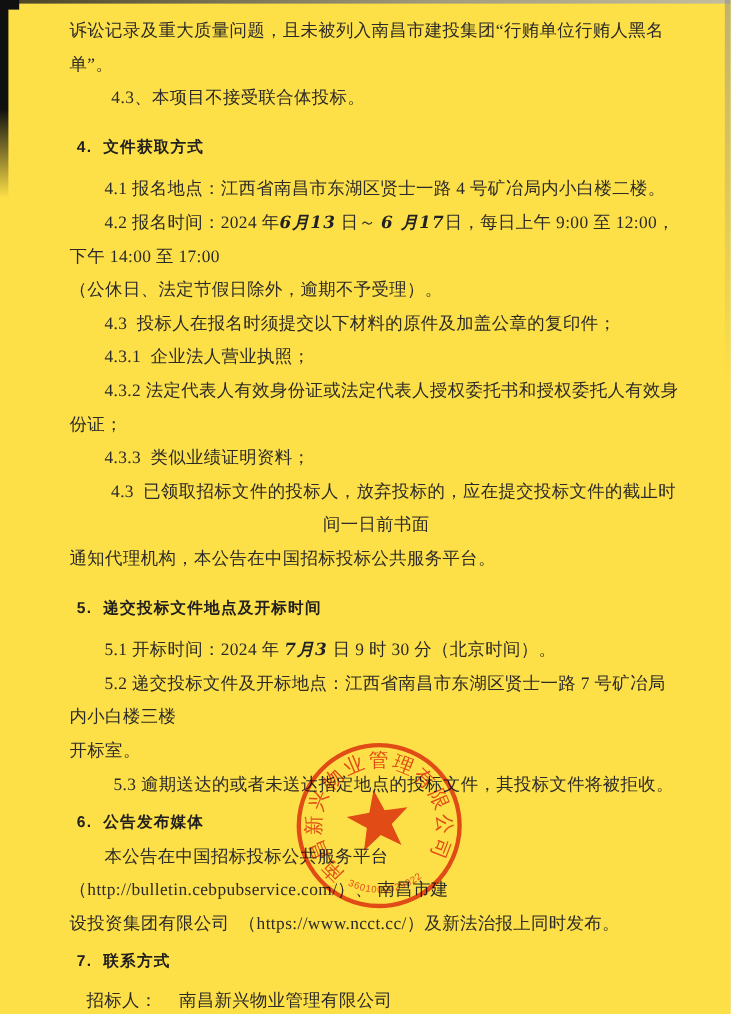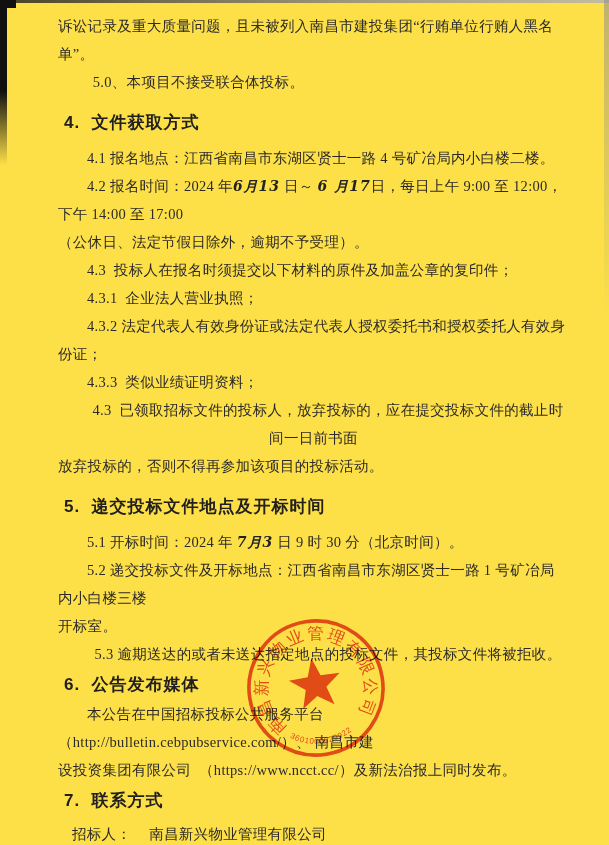--- a/index.html
+++ b/index.html
@@ -18,21 +18,21 @@
   .corner-tl{position:absolute;top:0;left:0;width:16px;height:8px;background:#101010;}
   .edge-right{position:absolute;top:0;right:0;width:5px;height:320px;
     background:linear-gradient(to bottom,rgba(140,140,140,.55),rgba(200,200,200,0));}
   .content{position:relative;padding:12px 40px 0 58px;font-size:14.5px;letter-spacing:.3px;}
   p.line{margin:0;line-height:28px;white-space:pre-wrap;}
   .ind2{text-indent:2em;}
   .ind25{text-indent:2.4em;}
   .mt4{margin-top:4px;}
   .mt2{margin-top:2px;text-align:center;}
   h2.sec{
-    margin:12px 0 6px 6px;font-size:17px;line-height:30px;
+    margin:12px 0 6px 6px;font-size:13px;line-height:30px;
     font-family:"Liberation Sans",sans-serif;font-weight:bold;color:#22201e;
     letter-spacing:1px;white-space:pre-wrap;
   }
   h2.tight{margin-top:2px;margin-bottom:0;}
   h2.h7{margin-top:2px;margin-bottom:4px;}
   .hw{
     font-family:"DejaVu Serif",serif;font-style:italic;font-weight:600;
     font-size:14px;letter-spacing:1px;color:#222;
   }
   .contact{margin-top:0;}
@@ -49,36 +49,36 @@
 <body>
 
 <div class="page">
   <div class="edge-top"></div>
   <div class="edge-left"></div>
   <div class="corner-tl"></div>
   <div class="edge-right"></div>
 
   <div class="content">
     <p class="line">诉讼记录及重大质量问题，且未被列入南昌市建投集团“行贿单位行贿人黑名单”。</p>
-    <p class="line ind25">5.0、本项目不接受联合体投标。</p>
+    <p class="line ind25">4.3、本项目不接受联合体投标。</p>
 
     <h2 class="sec">4.  文件获取方式</h2>
     <p class="line ind2">4.1 报名地点：江西省南昌市东湖区贤士一路 4 号矿冶局内小白楼二楼。</p>
     <p class="line ind2"><span>4.2 报名时间：2024 年</span><span class="hw">6月13</span><span> 日～ </span><span class="hw">6 月17</span><span>日，每日上午 9:00 至 12:00，下午 14:00 至 17:00</span></p>
     <p class="line">（公休日、法定节假日除外，逾期不予受理）。</p>
     <p class="line ind2 mt4">4.3  投标人在报名时须提交以下材料的原件及加盖公章的复印件；</p>
     <p class="line ind2">4.3.1  企业法人营业执照；</p>
     <p class="line ind2">4.3.2 法定代表人有效身份证或法定代表人授权委托书和授权委托人有效身份证；</p>
     <p class="line ind2">4.3.3  类似业绩证明资料；</p>
     <p class="line ind2 mt2">4.3  已领取招标文件的投标人，放弃投标的，应在提交投标文件的截止时间一日前书面</p>
-    <p class="line">放弃投标的，否则不得再参加该项目的投标活动。</p>
+    <p class="line">通知代理机构，本公告在中国招标投标公共服务平台。</p>
 
     <h2 class="sec">5.  递交投标文件地点及开标时间</h2>
     <p class="line ind2"><span>5.1 开标时间：2024 年 </span><span class="hw">7月3</span><span> 日 9 时 30 分（北京时间）。</span></p>
-    <p class="line ind2">5.2 递交投标文件及开标地点：江西省南昌市东湖区贤士一路 1 号矿冶局内小白楼三楼</p>
+    <p class="line ind2">5.2 递交投标文件及开标地点：江西省南昌市东湖区贤士一路 7 号矿冶局内小白楼三楼</p>
     <p class="line">开标室。</p>
     <p class="line ind2 mt2">5.3 逾期送达的或者未送达指定地点的投标文件，其投标文件将被拒收。</p>
 
     <h2 class="sec tight">6.  公告发布媒体</h2>
     <p class="line ind2">本公告在中国招标投标公共服务平台（http://bulletin.cebpubservice.com/）、 南昌市建</p>
     <p class="line">设投资集团有限公司  （https://www.ncct.cc/）及新法治报上同时发布。</p>
 
     <h2 class="sec h7">7.  联系方式</h2>
     <div class="contact">
       <p class="crow"><span class="lab">招标人：</span><span>南昌新兴物业管理有限公司</span></p>

